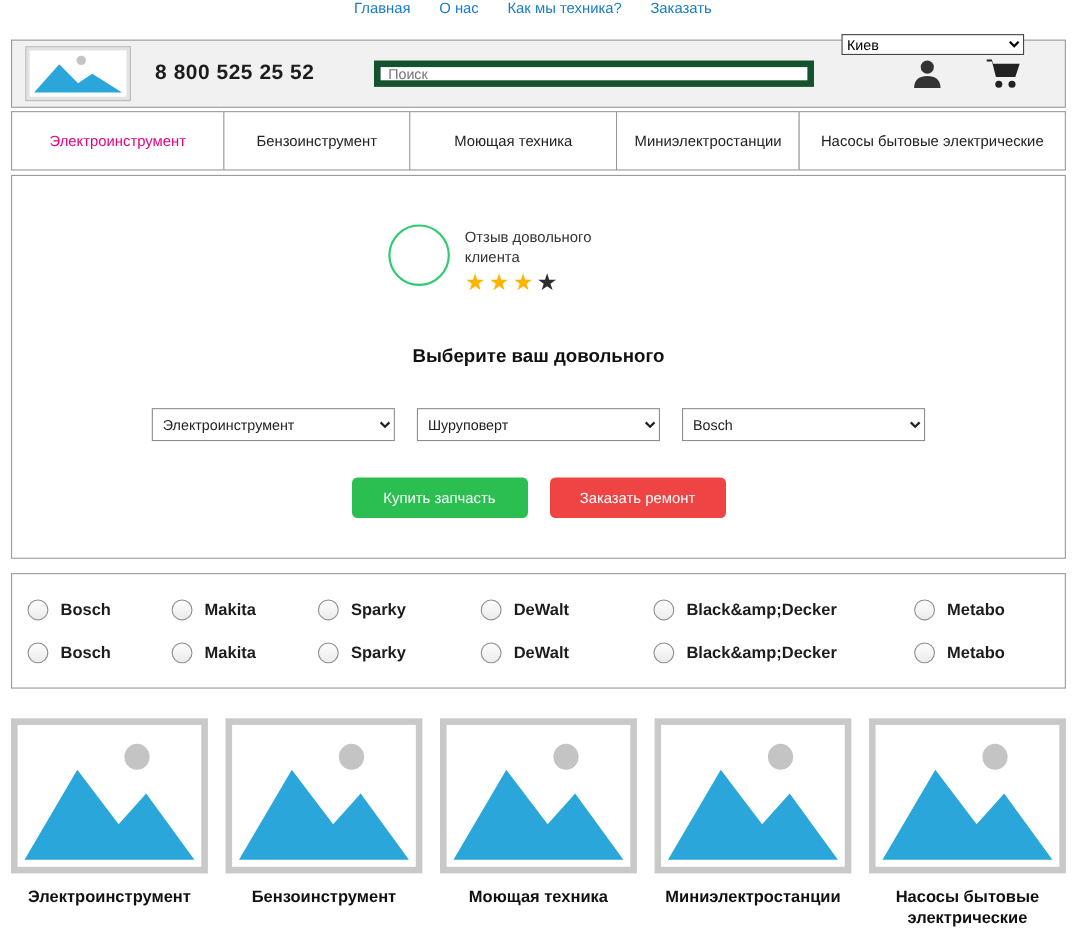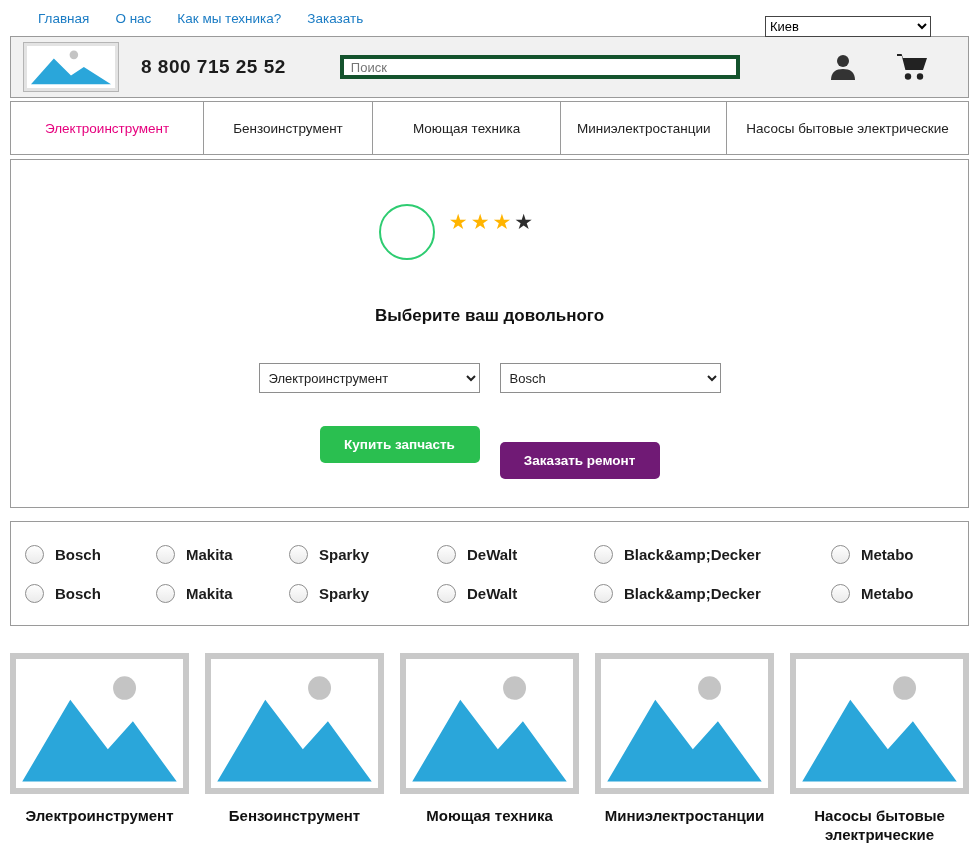--- a/index.html
+++ b/index.html
@@ -3,38 +3,38 @@
 <meta charset="utf-8">
 <style>
   * { margin:0; padding:0; box-sizing:border-box; }
   html,body { background:#fff; }
   body {
     width:979px; min-height:846px; margin:0 auto; position:relative;
     font-family:"Liberation Sans", sans-serif; color:#222; overflow:hidden;
   }
 
   
-  .topbar { height:36px; display:flex; align-items:center; padding:0 48px 0 38px; }
+  .topbar { height:36px; display:flex; align-items:center; padding:0 48px 0 38px;flex-direction:column; }
   .topbar-links { display:flex; gap:26px; }
   .topbar-links a { color:#1b7cc4; text-decoration:none; font-size:13.5px; cursor:pointer; }
   .city-select { margin-left:auto; width:166px; height:21px; font-size:13px; border:1px solid #444; background:#fff; font-family:"Liberation Sans",sans-serif;margin-top:16px; }
 
   
   .header {
     margin:0 10px; height:62px; background:#f1f1f1; border:1px solid #9a9a9a;
     display:flex; align-items:center;
   }
   .logo-box {
     margin-left:12px; width:96px; height:50px; background:#fff;
     border:1px solid #b5b5b5; box-shadow:0 0 0 3px #e3e3e3 inset; padding:4px; cursor:pointer;
   }
   .logo-box svg { width:100%; height:100%; display:block; }
   .phone { margin-left:22px; font-size:19px; font-weight:bold; color:#1c1c1c; letter-spacing:.5px; white-space:nowrap; }
   .search-input {
-    margin-left:54px; width:400px; height:24px; border:4px solid #14532d; background:#fff;
+    margin-left:54px; width:400px; height:24px; border:6px solid #14532d; background:#fff;
     font-size:13px; padding:0 7px; font-family:"Liberation Sans",sans-serif; color:#333;
   }
   .header-icons { margin-left:auto; display:flex; align-items:center; gap:36px; margin-right:38px; }
   .hicon { cursor:pointer; display:block; }
 
   
   .tabs { margin:3px 10px 0; display:flex; height:54px; }
   .tab {
     border:1px solid #9a9a9a; margin-left:-1px; background:#fff; cursor:pointer;
     display:flex; align-items:center; justify-content:center; text-align:center;
@@ -55,24 +55,24 @@
   .star-dark { color:#2d2d2d; }
   .hero-title { text-align:center; margin-top:46px; font-size:17px; font-weight:bold; color:#111; }
   .selects-row { margin-top:37px; display:flex; justify-content:center; gap:20px; }
   .tool-select {
     width:221px; height:30px; border:1px solid #8e8e8e; background:#fff;
     font-size:13px; padding:0 5px; font-family:"Liberation Sans",sans-serif; color:#222;
   }
   .cta-row { margin-top:33px; display:flex; justify-content:center; gap:20px; }
   .btn {
     width:160px; height:37px; border:none; border-radius:5px; color:#fff;
-    font-size:13.5px; font-weight:bold; cursor:pointer; font-family:"Liberation Sans",sans-serif;
+    font-size:13.5px; font-weight:normal; cursor:pointer; font-family:"Liberation Sans",sans-serif;
   }
   .btn-green { background:#2abf50; }
-  .btn-blue  { background:#701a75;margin-top:16px; }
+  .btn-blue  { background:#ef4444; }
 
   
   .brands { margin:13px 10px 0; border:1px solid #9a9a9a; background:#fff; padding:13px 0 12px 14px; }
   .brand-row {
     display:grid; grid-template-columns:131px 133px 148px 157px 237px 1fr;
     align-items:center; height:39px;
   }
   .brand-item { display:flex; align-items:center; gap:11px; cursor:pointer; }
   .radio {
     width:19px; height:19px; border-radius:50%; border:1px solid #8e8e8e;
@@ -104,21 +104,21 @@
   </select>
 </div>
 
 <div class="header">
   <div class="logo-box">
     <svg viewBox="0 0 120 56">
       <circle cx="64" cy="11" r="6" fill="#c4c4c4"></circle>
       <polygon points="4,52 36,16 60,40 78,28 116,52" fill="#2aa6da"></polygon>
     </svg>
   </div>
-  <div class="phone">8 800 715 25 52</div>
+  <div class="phone">8 800 525 25 52</div>
   <input class="search-input" type="text" placeholder="Поиск" style="">
   <div class="header-icons">
     <svg class="hicon" width="30" height="30" viewBox="0 0 30 30">
       <circle cx="15" cy="9" r="6" fill="#333"></circle>
       <path d="M3 28 C3 20 8 17 15 17 C22 17 27 20 27 28 Z" fill="#333"></path>
     </svg>
     <svg class="hicon" width="36" height="32" viewBox="0 0 36 32">
       <path d="M3 3 h4.6 l1.3 4 H33 l-4 12 H11.4 L7.8 5 H3 Z" fill="#222"></path>
       <circle cx="14" cy="25.5" r="3.2" fill="#222"></circle>
       <circle cx="26" cy="25.5" r="3.2" fill="#222"></circle>
@@ -142,33 +142,37 @@
   <div class="tab t5">
     <span>Насосы бытовые электрические</span>
   </div>
 </div>
 
 <div class="hero">
 
   <div class="review">
     <div class="review-circle"></div>
     <div class="review-right">
+      <div class="review-text">Отзыв довольного клиента</div>
       <div class="stars">
         <span class="star-gold">★</span><span class="star-gold">★</span><span class="star-gold">★</span><span class="star-dark">★</span>
       </div>
     </div>
   </div>
 
   <h2 class="hero-title">Выберите ваш довольного</h2>
 
   <div class="selects-row">
     <select class="tool-select">
       <option>Электроинструмент</option>
     </select>
     <select class="tool-select">
+      <option>Шуруповерт</option>
+    </select>
+    <select class="tool-select">
       <option>Bosch</option>
     </select>
   </div>
 
   <div class="cta-row">
     <button class="btn btn-green">Купить запчасть</button>
     <button class="btn btn-blue">Заказать ремонт</button>
   </div>
 </div>
 

